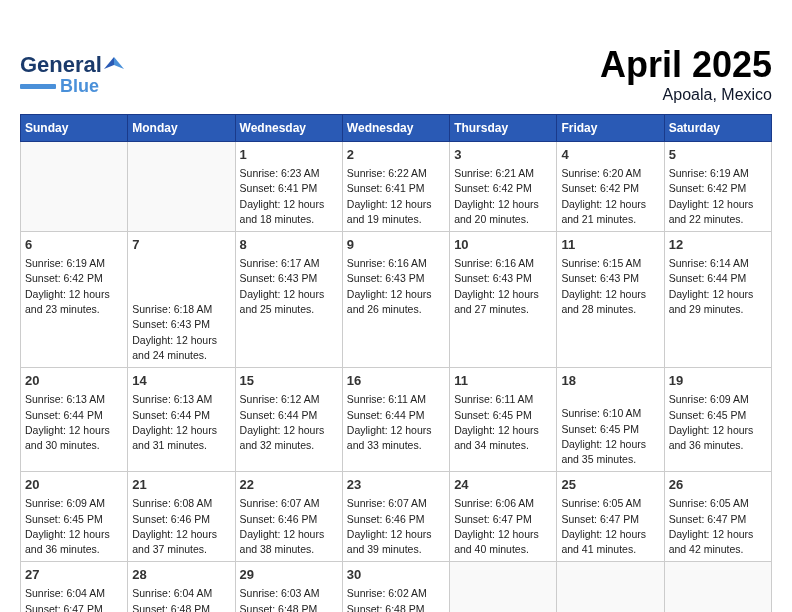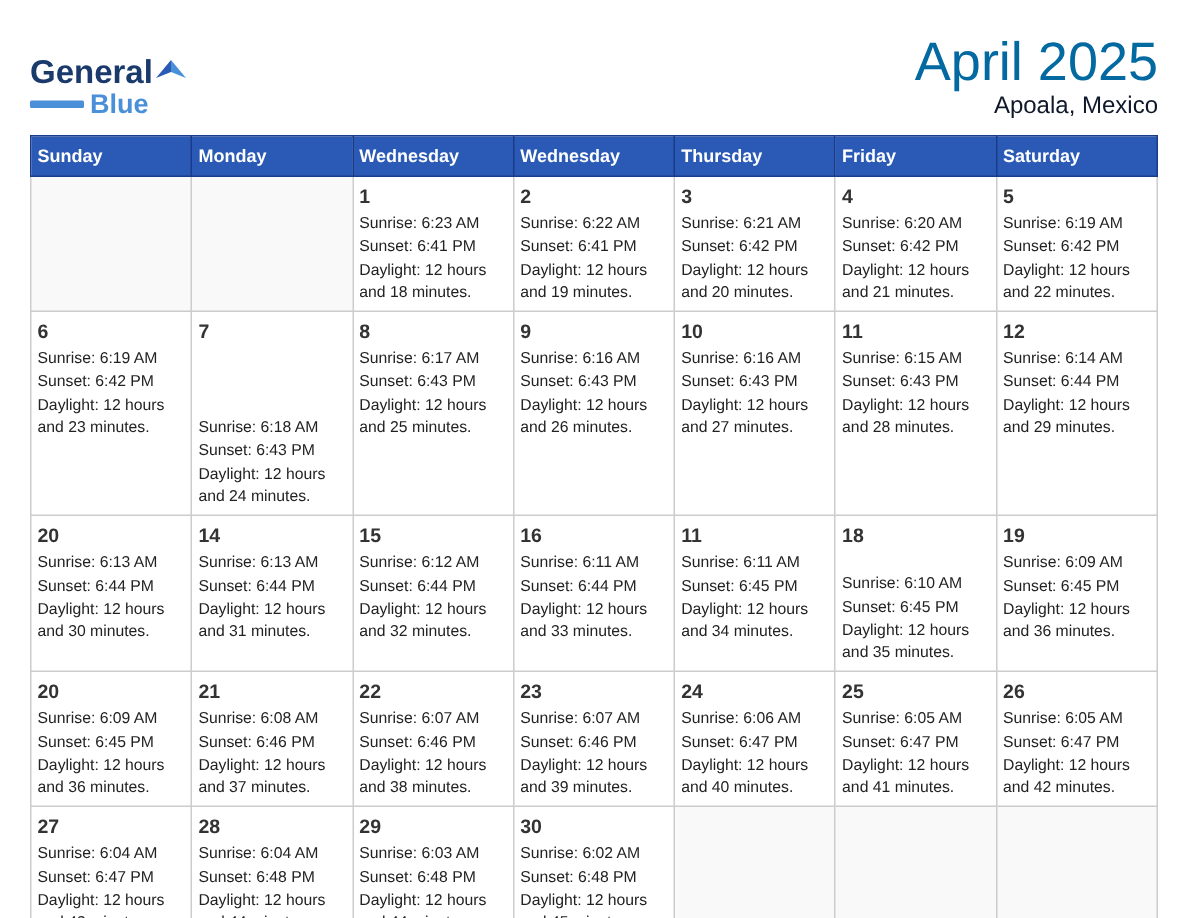--- a/index.html
+++ b/index.html
@@ -6,35 +6,36 @@
     body {
       font-family: Arial, sans-serif;
       background: #fff;
       width: 792px;
       min-height: 612px;
       padding: 20px;
     }
     .header {
       display: flex;
       justify-content: space-between;
-      align-items: flex-end;
+      align-items: center;
       margin-bottom: 10px;
+      margin-top: 24px;
     }
     .logo {
       display: flex;
       flex-direction: column;
       align-items: flex-start;
     }
     .title-block {
       text-align: right;
     }
     .main-title {
       font-size: 36px;
-      font-weight: normal;
-      color: #0369a1;
+      font-weight: bold;
+      color: #000000;
     }
     .subtitle {
       font-size: 16px;
       color: #0f172a;
     }
     table {
       width: 100%;
       border-collapse: collapse;
       font-size: 11px;
     }

